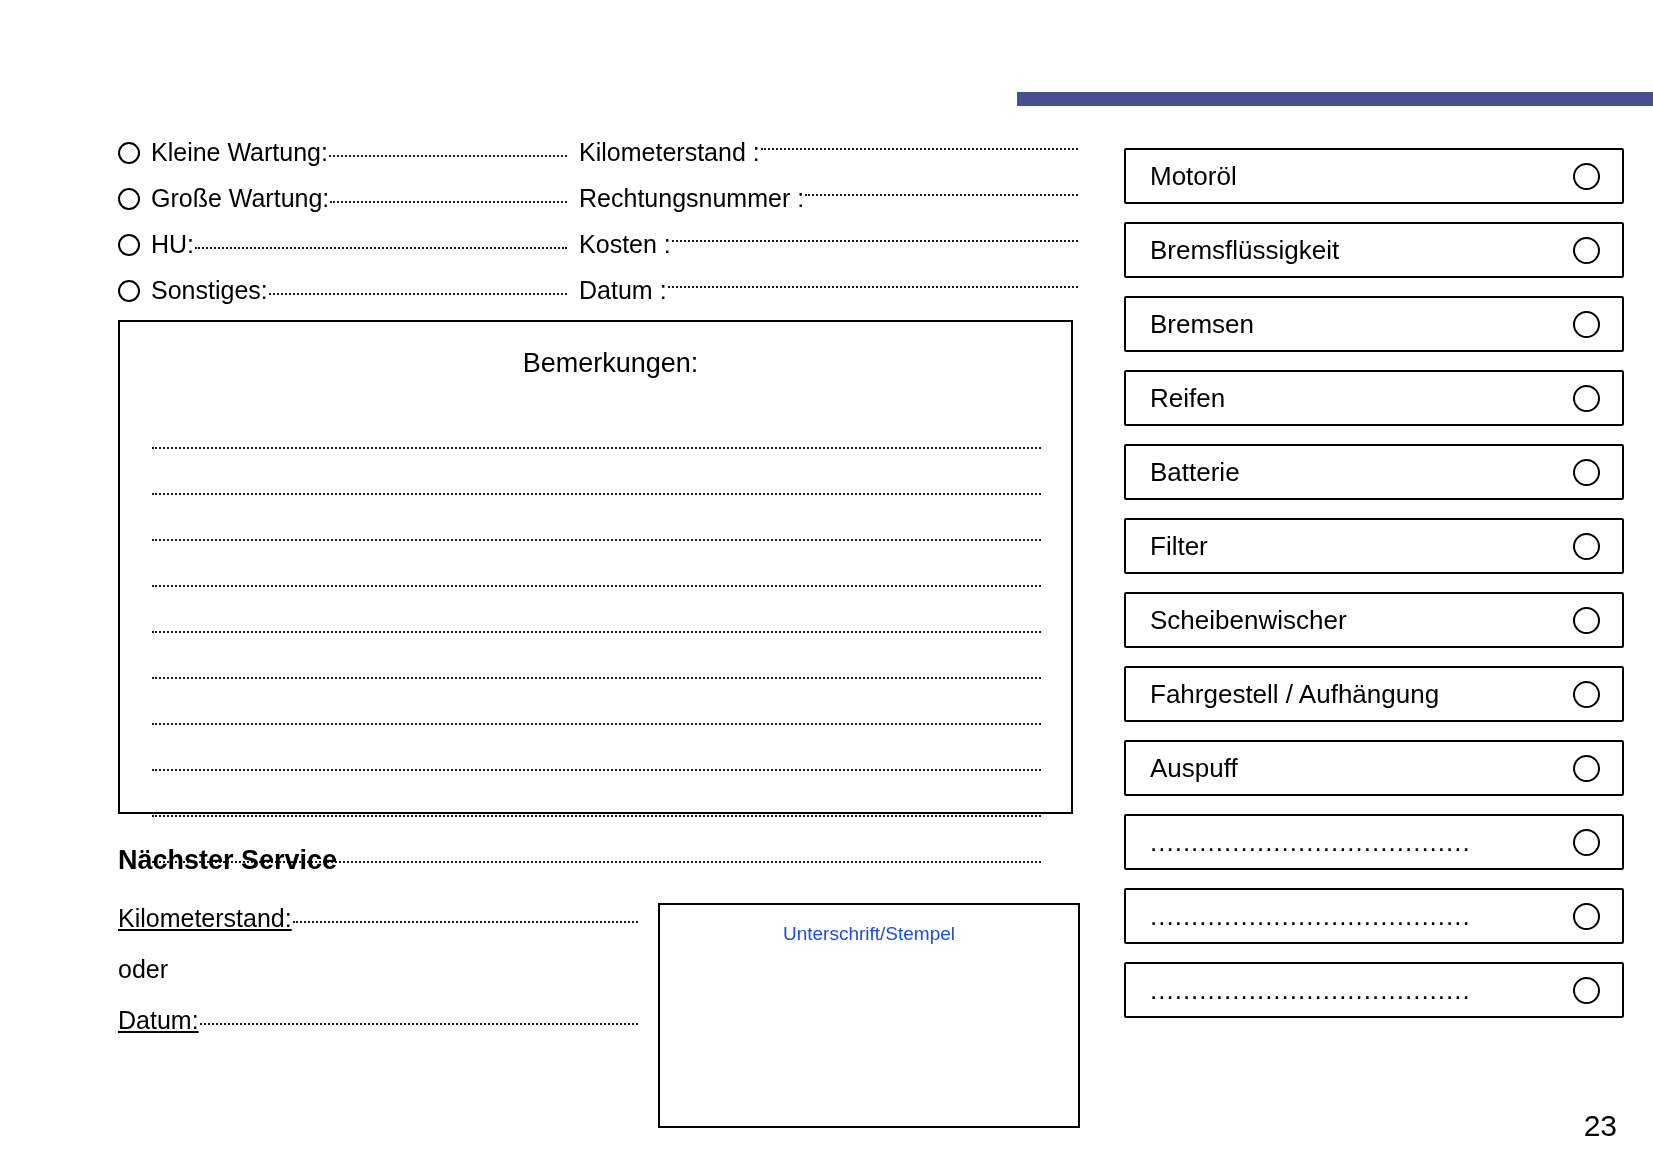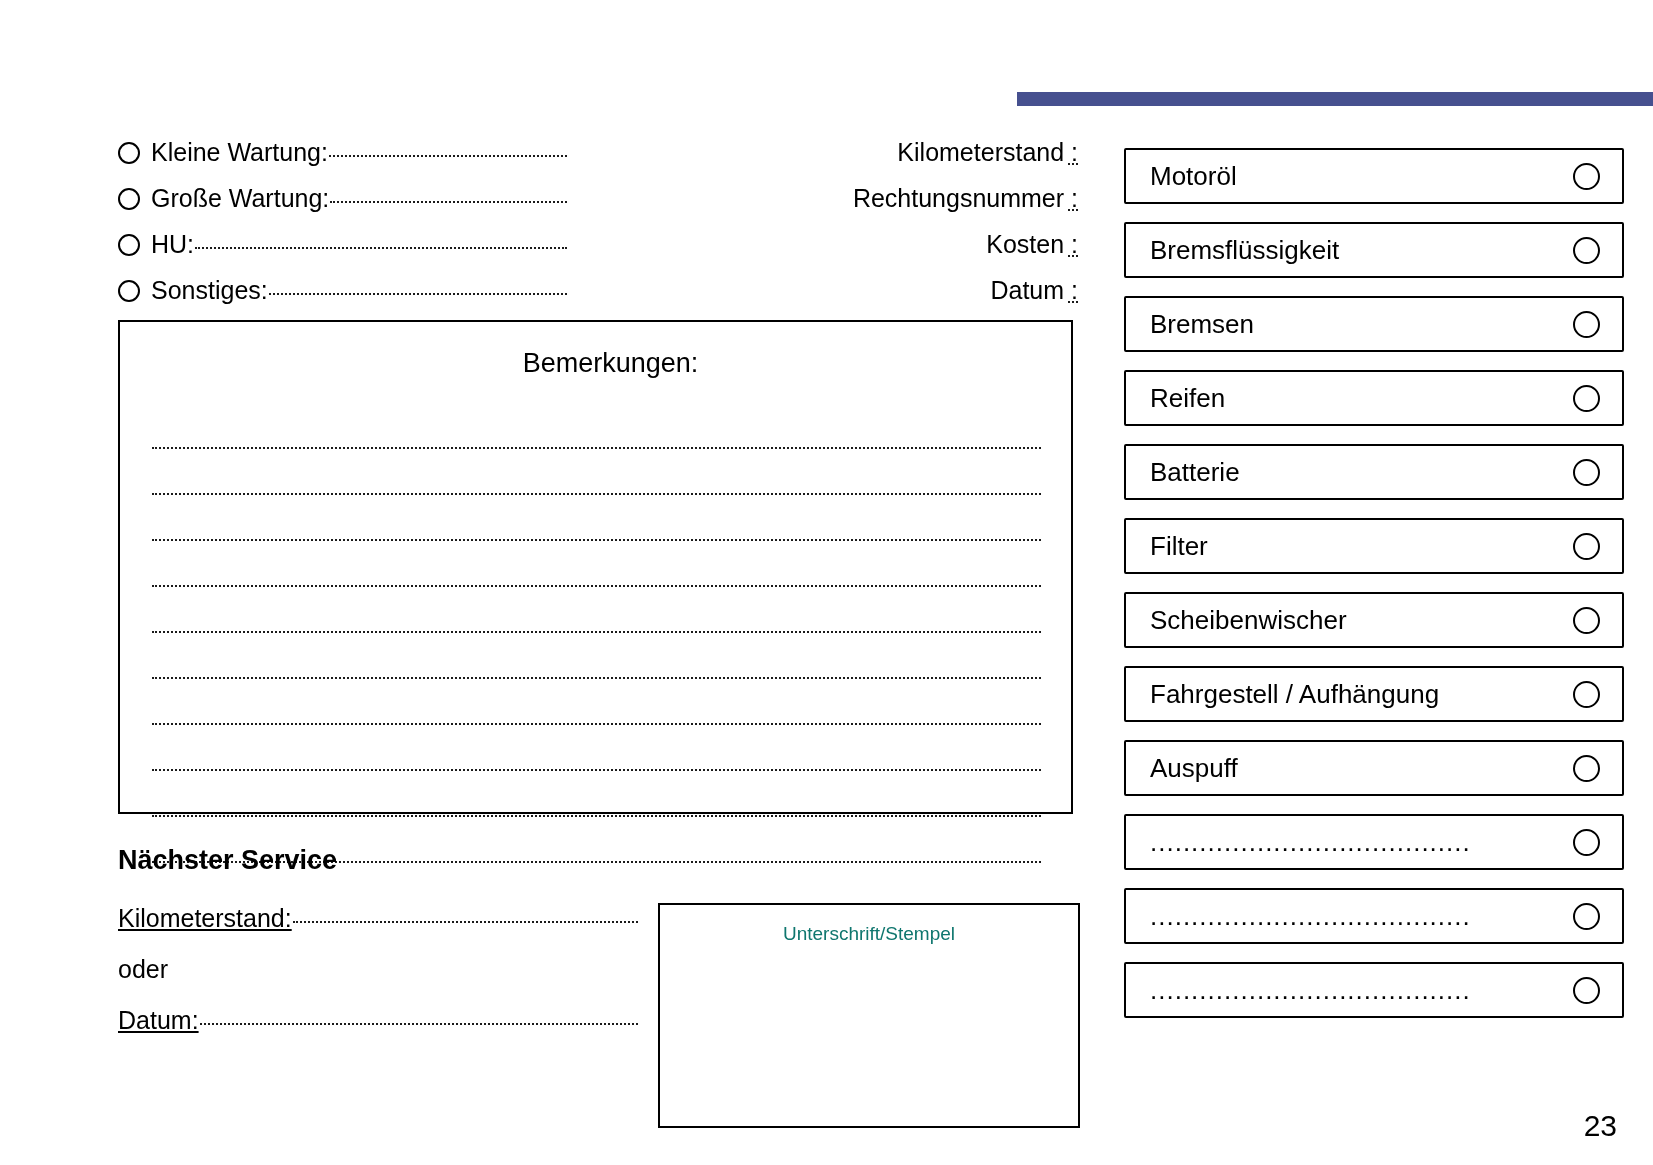--- a/index.html
+++ b/index.html
@@ -62,21 +62,21 @@
   .dots {
     flex: 1 1 auto;
     border-bottom: 2.5px dotted #1a1a1a;
     position: relative;
     top: -4px;
     margin-left: 1px;
     min-width: 10px;
   }
 
   .col-a { width: 450px; display: flex; align-items: baseline; }
-  .col-b { width: 500px; display: flex; align-items: flex-end; margin-left: 12px; flex-direction: column; }
+  .col-b { width: 500px; display: flex; align-items: center; margin-left: 12px; }
 
   
   .remarks {
     position: absolute;
     left: 118px;
     top: 320px;
     width: 955px;
     height: 494px;
     border: 2.2px solid #000;
     box-sizing: border-box;
@@ -121,21 +121,21 @@
     position: absolute;
     left: 658px;
     top: 903px;
     width: 422px;
     height: 225px;
     border: 2.2px solid #000;
     box-sizing: border-box;
   }
   .sign-label {
     text-align: center;
-    color: #0f766e;
+    color: #1d4ed8;
     font-size: 19px;
     margin-top: 18px;
   }
 
   
   .right-col {
     position: absolute;
     left: 1124px;
     top: 148px;
     width: 500px;

